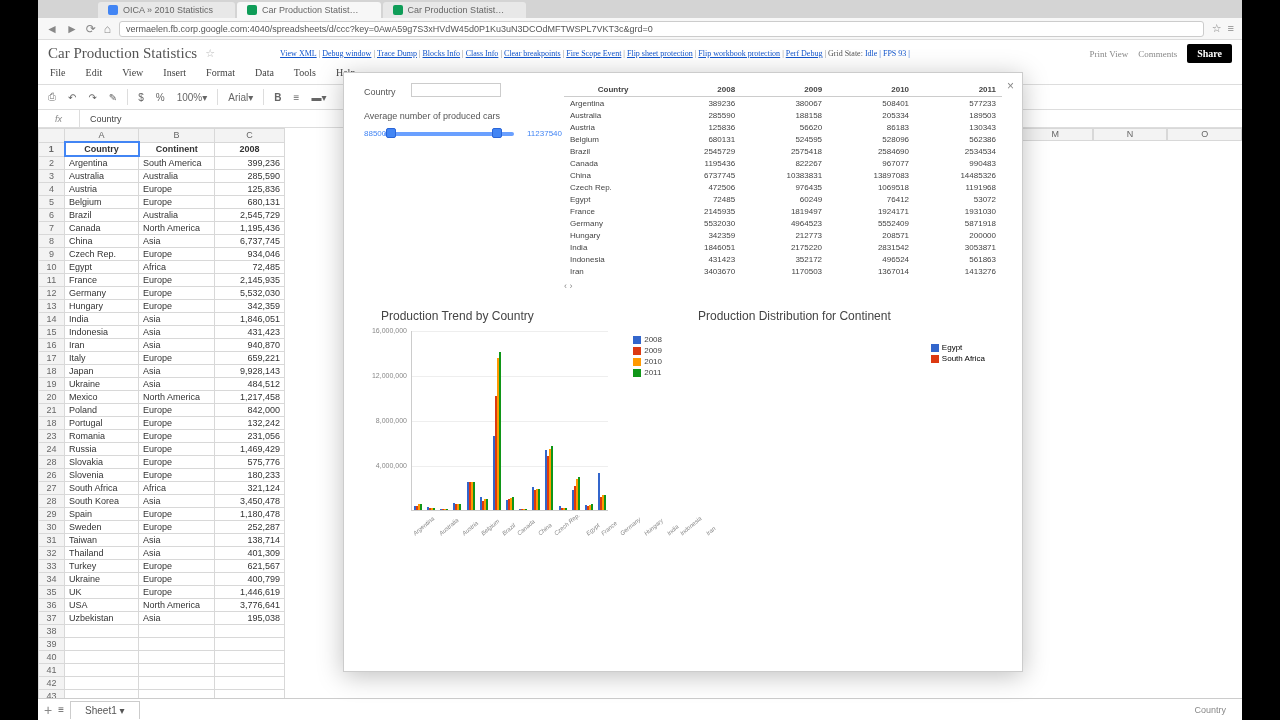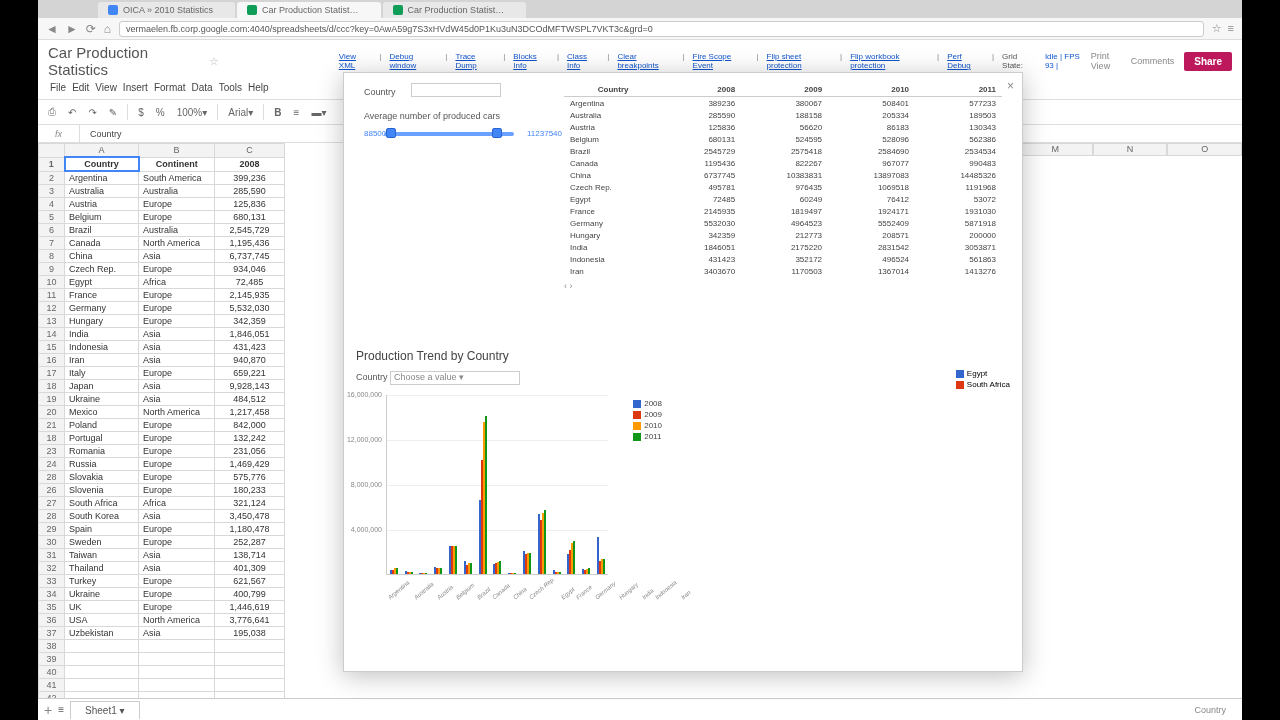--- a/index.html
+++ b/index.html
@@ -13,52 +13,52 @@
 .btab .fav { width: 10px; height: 10px; background: #0f9d58; margin-right: 5px; border-radius: 2px; }
 .btab.other .fav { background: #4285f4; }
 
 
 .addr { display: flex; align-items: center; height: 22px; background: #f7f7f7; border-bottom: 1px solid #ddd; padding: 0 8px; gap: 8px; }
 .nav-icn { color: #888; font-size: 12px; }
 .addr input { flex: 1; border: 1px solid #ccc; border-radius: 3px; height: 16px; font-size: 9px; padding: 0 6px; color: #555; }
 .addr .right { display: flex; gap: 6px; color: #888; font-size: 11px; }
 
 
-.doc-head { padding: 4px 10px 0; }
+.doc-head { padding: 4px 10px 0; font-family: Liberation Serif, serif; }
 .top-row { display: flex; align-items: center; }
 .doc-title { font-size: 15px; color: #555; }
 .star { margin-left: 8px; color: #bbb; }
-.devlinks { margin-left: 120px; font-size: 8px; color: #1155cc; display: flex; gap: 8px; }
+.devlinks { margin-left: 65px; font-size: 8px; color: #1155cc; display: flex; gap: 2px; }
 .devlinks span { text-decoration: underline; }
 .devlinks .sep { color: #888; text-decoration: none; }
 .right-head { margin-left: auto; display: flex; align-items: center; gap: 10px; }
 .comments { color: #888; font-size: 9px; }
-.share { background: #be185d; color: #fff; padding: 4px 10px; border-radius: 2px; font-size: 10px; font-weight: bold; }
-.menus { display: flex; gap: 6px; font-size: 10px; color: #444; padding: 4px 2px 6px; }
+.share { background: #000000; color: #fff; padding: 4px 10px; border-radius: 2px; font-size: 10px; font-weight: bold; }
+.menus { display: flex; gap: 20px; font-size: 10px; color: #444; padding: 4px 2px 6px; }
 
 
 .toolbar { height: 26px; border-top: 1px solid #ddd; border-bottom: 1px solid #ddd; display: flex; align-items: center; padding: 0 8px; gap: 8px; color: #666; font-size: 10px; }
 .toolbar .tbtn { display: inline-flex; align-items: center; padding: 2px; }
 .tsep { width: 1px; height: 16px; background: #ddd; }
 
 
 .fbar { height: 18px; border-bottom: 1px solid #ddd; display: flex; align-items: center; font-size: 9px; }
 .fbar .fx { width: 42px; color: #888; border-right: 1px solid #ddd; height: 100%; display: flex; align-items: center; justify-content: center; font-style: italic; }
 .fbar .cell-val { padding-left: 10px; color: #444; }
 
 
 .grid-wrap { flex: 1; position: relative; overflow: hidden; }
 table.sheet { border-collapse: collapse; font-size: 9px; color: #333; }
 table.sheet th { background: #f3f3f3; border: 1px solid #d8d8d8; font-weight: normal; color: #666; padding: 1px 4px; }
 table.sheet td { border: 1px solid #d8d8d8; padding: 1px 4px; height: 10px; }
 table.sheet .rowh { background: #f3f3f3; text-align: center; width: 26px; color: #666; }
 table.sheet th.colh { text-align: center; }
 .colA { width: 74px; text-align: left; }
 .colB { width: 76px; text-align: left; }
-.colC { width: 70px; text-align: center; }
+.colC { width: 70px; text-align: right; }
 table.sheet tr.hd td { font-weight: bold; text-align: center; }
 .sel { border: 2px solid #4285f4 !important; }
 
 
 .wide-cols { position: absolute; left: 980px; top: 0; right: 0; display: flex; height: 13px; }
 .wide-cols div { flex: 1; border: 1px solid #d8d8d8; background: #f3f3f3; font-size: 9px; color: #666; text-align: center; }
 .formulas-label { position: absolute; right: 28px; top: 0; font-size: 8px; color: #888; }
 
 
 .modal { position: absolute; left: 305px; top: 72px; width: 680px; height: 600px; background: #fff; border: 1px solid #ccc; box-shadow: 0 4px 24px rgba(0,0,0,.25); overflow: hidden; }
@@ -76,21 +76,21 @@
 .slider-max { position: absolute; right: -28px; top: 2px; font-size: 8px; color: #4285f4; }
 
 .mtable-wrap { flex: 1; }
 table.mtable { border-collapse: collapse; font-size: 8px; color: #444; width: 100%; }
 table.mtable th { border-bottom: 1px solid #ccc; text-align: right; padding: 2px 6px; font-weight: bold; }
 table.mtable th:first-child { text-align: center; }
 table.mtable td { padding: 1.5px 6px; text-align: right; }
 table.mtable td:first-child { text-align: left; }
 .pager { margin-top: 4px; font-size: 9px; color: #888; }
 
-.charts { padding: 8px 12px; display: flex; gap: 30px; margin-top: 40px; }
+.charts { padding: 8px 37px; display: flex; gap: 30px; }
 .chart-block { flex: 1; }
 .chart-title { font-size: 12px; color: #444; margin-bottom: 8px; }
 .sel-row { font-size: 9px; color: #555; margin-bottom: 10px; }
 .sel-row select, .sel-row .fake-sel { border: 1px solid #ccc; font-size: 9px; height: 14px; width: 130px; display: inline-block; color: #888; padding: 0 3px; }
 .bar-area { position: relative; height: 180px; border-left: 1px solid #ccc; border-bottom: 1px solid #ccc; margin-left: 30px; margin-right: 60px; }
 .ytick { position: absolute; left: -50px; font-size: 7px; color: #888; width: 45px; text-align: right; }
 .gl { content: ""; position: absolute; left: 0; right: 0; border-top: 1px solid #eee; }
 .bars-row { position: absolute; bottom: 0; left: 0; right: 0; display: flex; align-items: flex-end; gap: 1px; }
 .bar-group { flex: 1; display: flex; align-items: flex-end; gap: 0; justify-content: center; }
 .bar-group div { width: 2px; }
@@ -569,21 +569,21 @@
               </tr>
               <tr>
                 <td>China</td>
                 <td>6737745</td>
                 <td>10383831</td>
                 <td>13897083</td>
                 <td>14485326</td>
               </tr>
               <tr>
                 <td>Czech Rep.</td>
-                <td>495781</td>
+                <td>472506</td>
                 <td>976435</td>
                 <td>1069518</td>
                 <td>1191968</td>
               </tr>
               <tr>
                 <td>Egypt</td>
                 <td>72485</td>
                 <td>60249</td>
                 <td>76412</td>
                 <td>53072</td>
@@ -632,24 +632,20 @@
               </tr>
             </tbody>
         </table>
         <div class="pager">‹ ›</div>
       </div>
     </div>
 
     <div class="charts">
       <div class="chart-block">
         <div class="chart-title">Production Trend by Country</div>
-        <div class="sel-row">
-          <span>Country</span>
-          <span class="fake-sel"><span>Choose a value</span> ▾</span>
-        </div>
         <div class="bar-area">
           <div class="ytick" style="top:-4px">16,000,000</div>
             <div class="gl" style="top:0"></div>
           <div class="ytick" style="top:41px">12,000,000</div>
             <div class="gl" style="top:45px"></div>
           <div class="ytick" style="top:86px">8,000,000</div>
             <div class="gl" style="top:90px"></div>
           <div class="ytick" style="top:131px">4,000,000</div>
             <div class="gl" style="top:135px"></div>
           <div class="bars-row" id="barsrow">
@@ -775,20 +771,21 @@
               <span>France</span>
               <span>Germany</span>
               <span>Hungary</span>
               <span>India</span>
               <span>Indonesia</span>
               <span>Iran</span>
             </div>
         </div>
       </div>
       <div class="chart-block">
+        <div class="chart-title">Production Distribution for Continent</div>
         <div class="pie-wrap">
           <div class="pie-legend">
             <div>
                 <span class="sw b08"></span>
                 <span>Egypt</span>
               </div>
             <div>
                 <span class="sw b09"></span>
                 <span>South Africa</span>
               </div>

